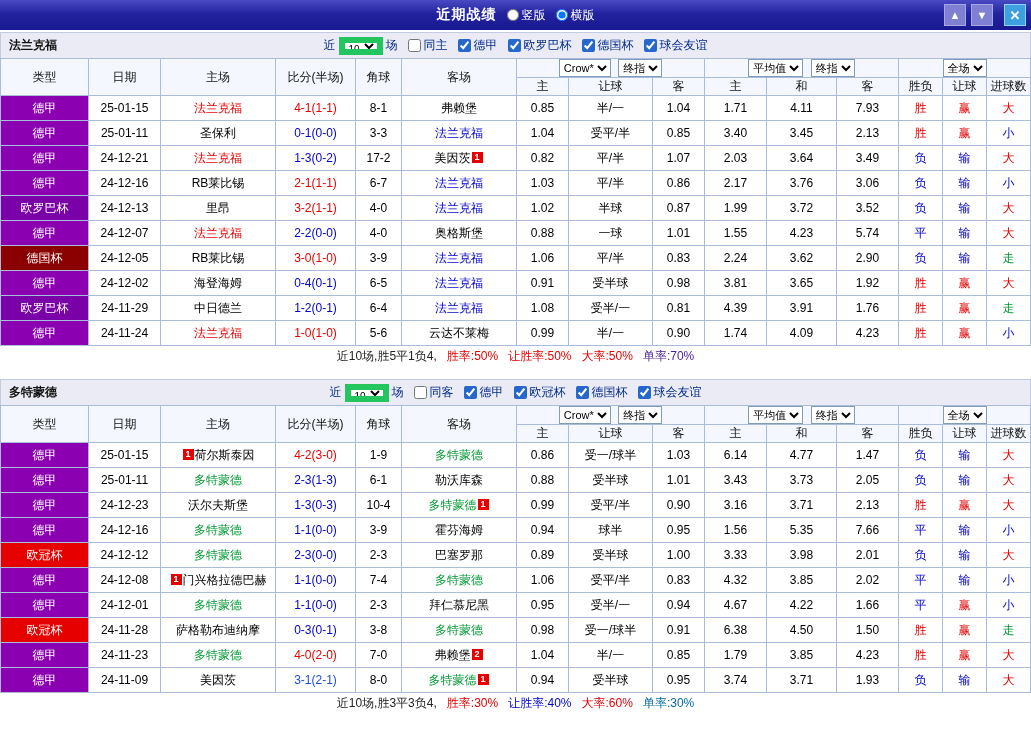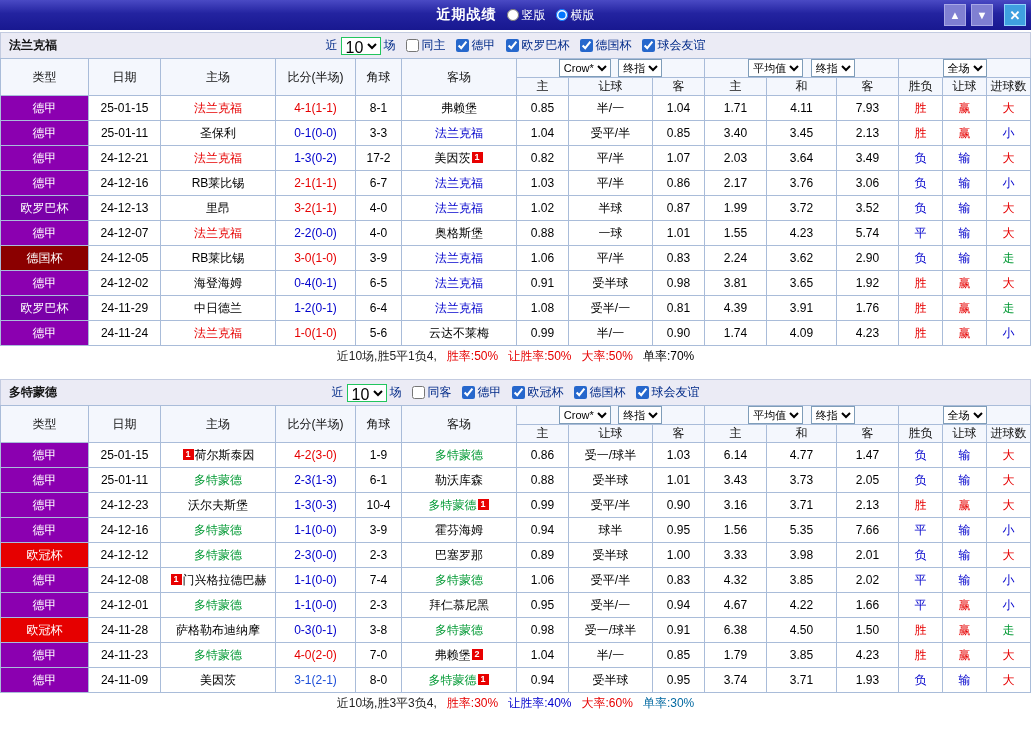--- a/index.html
+++ b/index.html
@@ -31,21 +31,21 @@
 
   
   .team-section { margin-top: 2px; }
   .team-section + .team-section { margin-top: 12px; }
   .section-bar {
     height: 26px; background: #ebebf5; border: 1px solid #c3cbe0; border-bottom: none;
     display: flex; align-items: center; position: relative;
   }
   .team-name { position: absolute; left: 8px; font-weight: bold; color: #111; }
   .filters { width: 100%; display: flex; justify-content: center; align-items: center; gap: 3px; color: #002a88; }
-  .filters select { height: 18px; font-size: 16px; border: 1px solid #22c55e; background: #fff; }
+  .filters select { height: 18px; font-size: 10px; border: 6px solid #22c55e; background: #fff; }
   .filters label { display: inline-flex; align-items: center; gap: 2px; cursor: pointer; }
   .filters input[type=checkbox] { width: 13px; height: 13px; margin: 0 1px 0 7px; accent-color: #2667cc; }
 
   
   table { width: 100%; border-collapse: collapse; table-layout: fixed; }
   th, td { border: 1px solid #a9bcd9; text-align: center; white-space: nowrap; overflow: hidden; padding: 0; }
   thead th { background: #f4f7fd; font-weight: normal; height: 18px; font-size: 12px; color: #111; }
   thead .sel-cell select { height: 18px; font-size: 11px; border: 1px solid #7f9db9; background: #fff; margin: 0 2px; }
   tbody td { height: 25px; background: #fff; font-size: 12px; }
   .rc {
@@ -328,21 +328,21 @@
             <td>0.90</td>
             <td>1.74</td>
             <td>4.09</td>
             <td>4.23</td>
             <td style="color: rgb(230, 0, 0);">胜</td>
             <td style="color: rgb(230, 0, 0);">赢</td>
             <td style="color: rgb(0, 0, 204);">小</td>
           </tr>
         </tbody>
     </table>
-    <div class="summary"><span style="color: rgb(34, 34, 34);">近10场,胜5平1负4,</span><span style="color: rgb(230, 0, 0);">胜率:50%</span><span style="color: rgb(230, 0, 0);">让胜率:50%</span><span style="color: rgb(230, 0, 0);">大率:50%</span><span style="color: #000000;">单率:70%</span></div>
+    <div class="summary"><span style="color: rgb(34, 34, 34);">近10场,胜5平1负4,</span><span style="color: rgb(230, 0, 0);">胜率:50%</span><span style="color: rgb(230, 0, 0);">让胜率:50%</span><span style="color: rgb(230, 0, 0);">大率:50%</span><span style="color: #4c1d95;">单率:70%</span></div>
   </section>
 
   <section class="team-section">
     <div class="section-bar">
       <span class="team-name">多特蒙德</span>
       <div class="filters">
         <span>近</span>
         <select>
           <option>10</option>
         </select>

